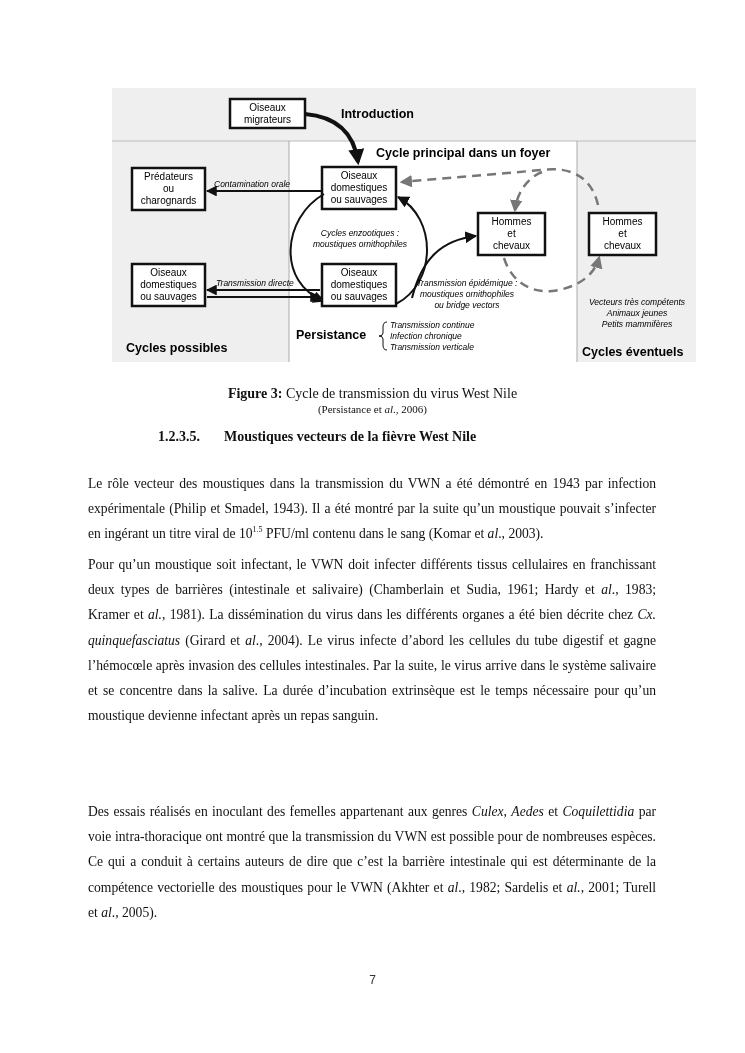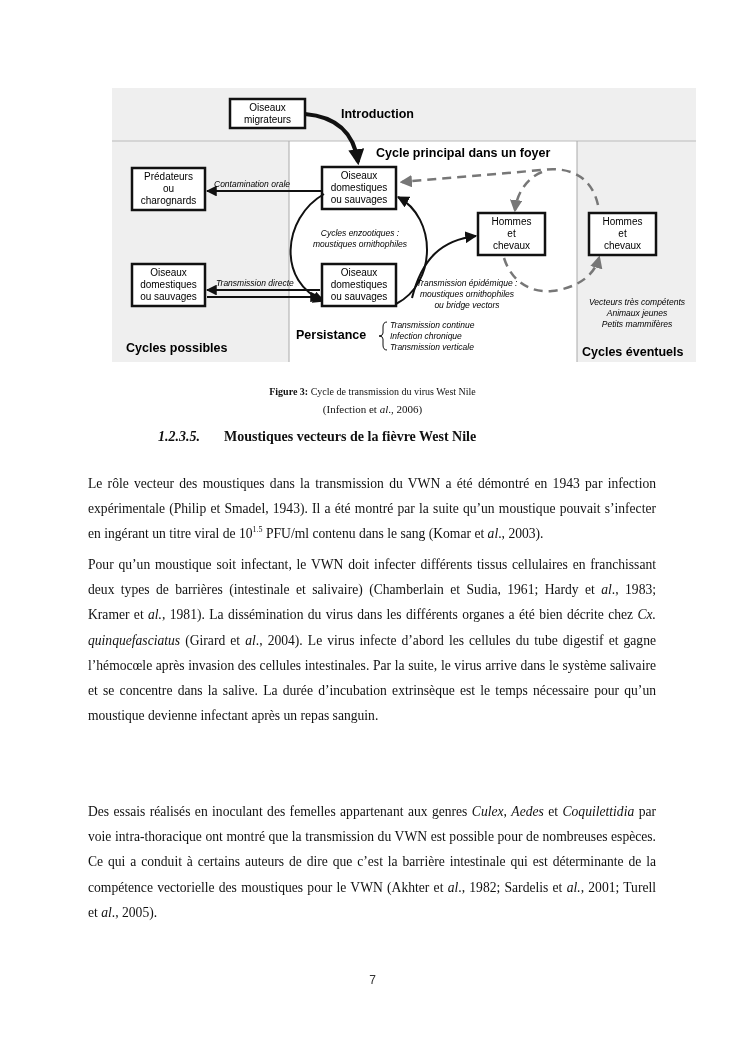--- a/index.html
+++ b/index.html
@@ -1,23 +1,23 @@
 <!DOCTYPE html>
 <html><head>
 <meta charset="utf-8">
 <style>
   html, body { margin: 0; padding: 0; background: #ffffff; }
   body { width: 745px; height: 1053px; position: relative; overflow: hidden; font-family: "Liberation Serif", serif; color: #111; }
   .figure { position: absolute; left: 88px; top: 88px; width: 584px; height: 274px; margin-left: 24px; }
   .figure svg { display: block; }
-  .caption { position: absolute; left: 0; width: 745px; text-align: center; font-size: 10px; top: 386px; }
+  .caption { position: absolute; left: 0; width: 745px; text-align: center; font-size: 14px; top: 386px; }
   .caption b { font-weight: bold; }
   .source { position: absolute; left: 0; width: 745px; text-align: center; font-size: 11px; top: 403px; }
   .heading { position: absolute; left: 158px; top: 429px; font-size: 14px; font-weight: bold; }
-  .heading .num { display: inline-block; width: 66px; font-style: italic; }
+  .heading .num { display: inline-block; width: 66px; }
   .para { position: absolute; left: 88px; width: 568px; font-size: 13.6px; line-height: 25.2px; text-align: justify; }
   .para i { font-style: italic; }
   .para sup { font-size: 8px; line-height: 0; vertical-align: 6px; }
   .p1 { top: 458px; margin-top: 13px; }
   .p2 { top: 552px; }
   .p3 { top: 799px; font-family: Liberation Serif, serif; }
   .pagenum { position: absolute; left: 0; width: 745px; text-align: center; top: 973px; font-size: 12px; font-family: "Liberation Sans", sans-serif; color: #333; }
   .dlabel { font-family: "Liberation Sans", sans-serif; }
 </style>
 </head>
@@ -121,21 +121,21 @@
 
     <text class="dlabel" x="184" y="251" font-size="12.5" font-weight="bold">Persistance</text>
     <path d="M275,234 q-4,0 -4,5 l0,6 q0,3 -4,3 q4,0 4,3 l0,6 q0,5 4,5" fill="none" stroke="#111" stroke-width="1"></path>
     <text class="dlabel" x="278" y="240" font-size="8.5" font-style="italic">Transmission continue</text>
     <text class="dlabel" x="278" y="251" font-size="8.5" font-style="italic">Infection chronique</text>
     <text class="dlabel" x="278" y="262" font-size="8.5" font-style="italic">Transmission verticale</text>
   </svg>
 </div>
 
 <div class="caption"><b>Figure 3:</b><span> Cycle de transmission du virus West Nile</span></div>
-<div class="source"><span>(Infection et </span><i>al</i><span>., 2006)</span></div>
+<div class="source"><span>(Persistance et </span><i>al</i><span>., 2006)</span></div>
 
 <div class="heading"><span class="num">1.2.3.5.</span><span>Moustiques vecteurs de la fièvre West Nile</span></div>
 
 <div class="para p1"><span>Le rôle vecteur des moustiques dans la transmission du VWN a été démontré en 1943 par infection expérimentale (Philip et Smadel, 1943). Il a été montré par la suite qu’un moustique pouvait s’infecter en ingérant un titre viral de 10</span><sup>1.5</sup><span> PFU/ml contenu dans le sang (Komar et </span><i>al</i><span>., 2003).</span></div>
 
 <div class="para p2"><span>Pour qu’un moustique soit infectant, le VWN doit infecter différents tissus cellulaires en franchissant deux types de barrières (intestinale et salivaire) (Chamberlain et Sudia, 1961; Hardy et </span><i>al</i><span>., 1983; Kramer et </span><i>al.</i><span>, 1981). La dissémination du virus dans les différents organes a été bien décrite chez </span><i>Cx. quinquefasciatus</i><span> (Girard et </span><i>al</i><span>., 2004). Le virus infecte d’abord les cellules du tube digestif et gagne l’hémocœle après invasion des cellules intestinales. Par la suite, le virus arrive dans le système salivaire et se concentre dans la salive. La durée d’incubation extrinsèque est le temps nécessaire pour qu’un moustique devienne infectant après un repas sanguin.</span></div>
 
 <div class="para p3"><span>Des essais réalisés en inoculant des femelles appartenant aux genres </span><i>Culex</i><span>, </span><i>Aedes</i><span> et </span><i>Coquilettidia</i><span> par voie intra-thoracique ont montré que la transmission du VWN est possible pour de nombreuses espèces. Ce qui a conduit à certains auteurs de dire que c’est la barrière intestinale qui est déterminante de la compétence vectorielle des moustiques pour le VWN (Akhter et </span><i>al</i><span>., 1982; Sardelis et </span><i>al.</i><span>, 2001; Turell et </span><i>al</i><span>., 2005).</span></div>
 
 <div class="pagenum">7</div>

